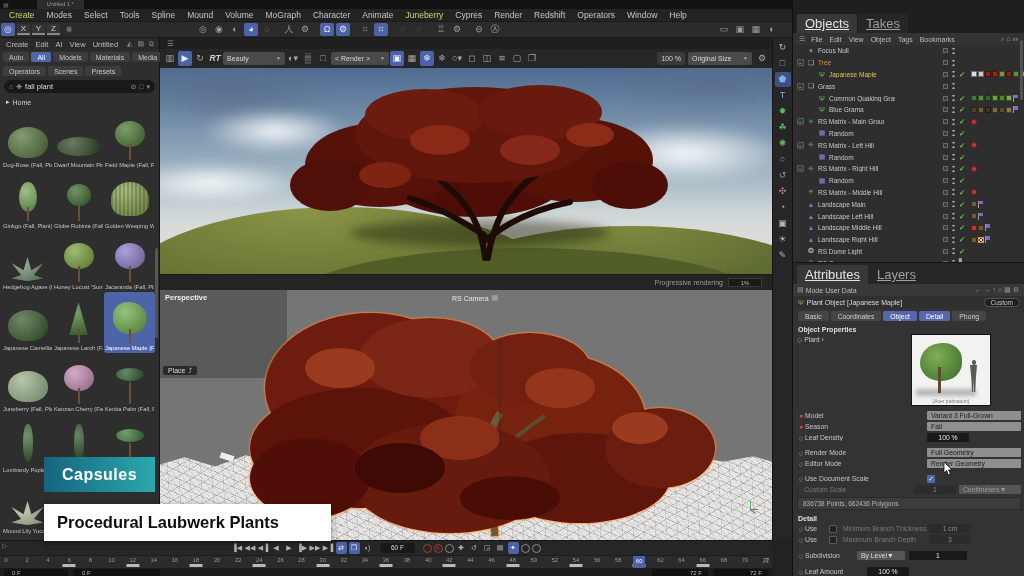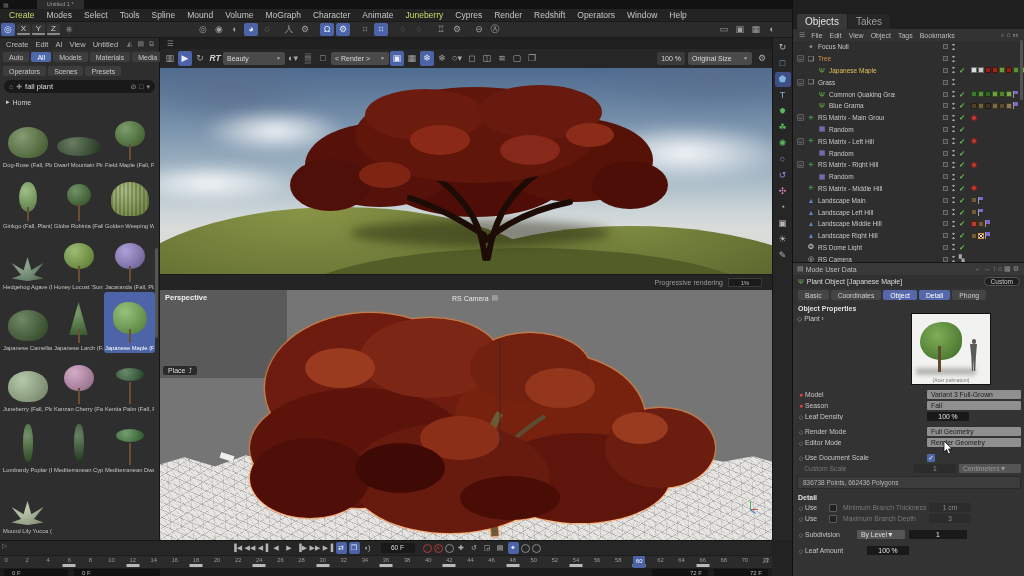--- a/index.html
+++ b/index.html
@@ -95,21 +95,21 @@
   #gizmo .gy{width:1px;height:9px;background:#58b058;bottom:8px;}
   #gizmo .gz{width:7px;height:1px;background:#5080d0;transform:rotate(35deg);transform-origin:left;}
 
   
   #palette{position:absolute;left:772px;top:38px;width:20px;height:502px;background:#262626;border-left:1px solid #161616;display:flex;flex-direction:column;align-items:center;padding-top:2px;gap:1px;}
   .pal-ic{width:16px;height:15px;font-size:9px;line-height:15px;text-align:center;border-radius:2px;}
 
   
   #rightpanel{position:absolute;left:792px;top:0;width:232px;height:576px;background:#282828;border-left:1px solid #101010;}
   #om-tabs{display:flex;gap:1px;padding:14px 4px 0 4px;background:#1f1f1f;}
-  .paneltab{font-size:10px;color:#9f9f9f;padding:2px 8px;background:#262626;border-radius:2px 2px 0 0;}
+  .paneltab{font-size:13px;color:#9f9f9f;padding:2px 8px;background:#262626;border-radius:2px 2px 0 0;text-decoration:underline;}
   .paneltab.active{background:#383838;color:#e3e3e3;}
   #om-menu{height:12px;display:flex;align-items:center;gap:1px;background:#333;padding:0 4px;}
   #om-menu span{font-size:7px;color:#bdbdbd;padding:0 3px;}
   #om-menu .om-mic{color:#8f8f8f;font-size:7px;padding:0 2px;}
   #om-tree{position:relative;height:224px;background:#2e2e2e;overflow:hidden;}
   .om-row{position:relative;height:11.8px;display:flex;align-items:center;font-size:6.5px;color:#c9c9c9;}
   .om-exp{width:7px;height:7px;font-size:6px;line-height:6px;text-align:center;color:#aaa;border:1px solid #5a5a5a;background:#3a3a3a;margin-right:2px;border-radius:1px;}
   .om-exp.spacer{visibility:hidden;}
   .om-ic{width:10px;text-align:center;font-size:7px;margin-right:2px;}
   .om-name{white-space:nowrap;overflow:hidden;max-width:66px;}
@@ -771,20 +771,24 @@
           <span class="om-ic" style="color: rgb(201, 201, 201);">◎</span>
           <span class="om-name">RS Camera</span>
           <span class="om-sq"></span>
           <span class="om-dots"></span>
           <span class="om-chk checker">▚</span>
         </div>
       </div>
     <div id="om-scroll"></div>
 
     <div id="attrs">
+      <div id="at-tabs">
+        <span class="paneltab active">Attributes</span>
+        <span class="paneltab">Layers</span>
+      </div>
       <div id="at-menu">
         <span style="color:#8f8f8f;">▤</span>
         <span>Mode</span>
         <span>User Data</span>
         <span class="nav">←→↑⌂▩⚙</span>
       </div>
       <div id="at-header">
         <span style="color:#6abf4b;font-size:7px;">Ψ</span>
         <span class="ttl">Plant Object [Japanese Maple]</span>
         <span class="custom">Custom</span>
@@ -964,14 +968,16 @@
       </div>
     <span id="tl-right-ic" style="top:15px;">◿</span>
     <div id="tl-fields">
       <span class="tlf" style="left:4px;width:64px;">0 F</span>
       <span class="tlf" style="left:74px;width:86px;">0 F</span>
       <span class="tlf" style="left:652px;width:56px;text-align:right;padding-right:6px;">72 F</span>
       <span class="tlf" style="left:714px;width:54px;text-align:right;padding-right:6px;">72 F</span>
     </div>
   </div>
 
+  <div id="badge" style="background: linear-gradient(90deg, rgb(22, 100, 126), rgb(42, 169, 173));">Capsules</div>
+  <div id="titlecard">Procedural Laubwerk Plants</div>
 
 </div>
 
 </body></html>

